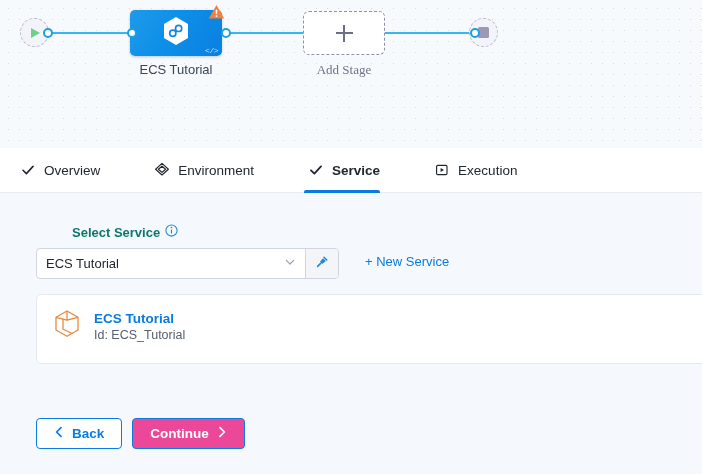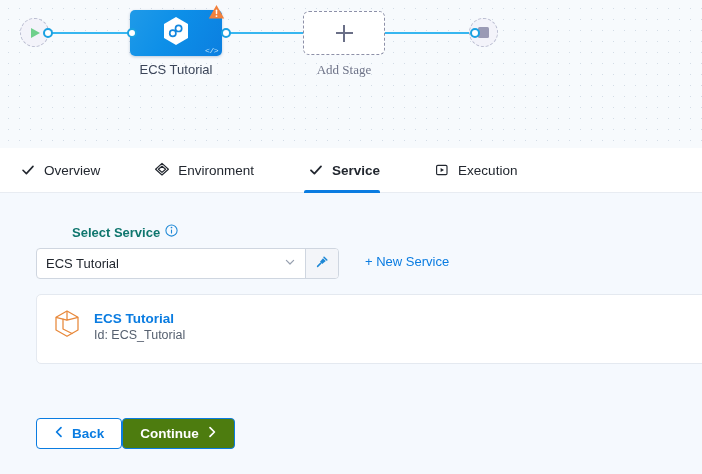--- a/index.html
+++ b/index.html
@@ -143,27 +143,27 @@
     background: #ffffff; border: 1px solid #e4e9f0; border-radius: 5px;
   }
   .svc-card {
     position: absolute; left: 16px; top: 14px;
     display: flex; align-items: center; gap: 13px;
   }
   .svc-text { display: flex; flex-direction: column; gap: 2px; }
   .svc-title { font-size: 13.5px; font-weight: bold; color: #0a7ce1; }
   .svc-id { font-size: 12.5px; color: #56606f; }
 
-  .btn-row { position: absolute; left: 36px; top: 225px; display: flex; gap: 0; }
+  .btn-row { position: absolute; left: 36px; top: 225px; display: flex; gap: 10px; }
   .btn {
     height: 31px; border-radius: 4px; font-size: 13.5px; font-weight: bold;
     display: flex; align-items: center; gap: 8px; padding: 0 17px; cursor: pointer;
   }
   .btn-back { background: #ffffff; border: 1px solid #0a7ce1; color: #0a7ce1; }
-  .btn-continue { background: #4d7c0f; border: 1px solid #0a7ce1; color: #ffffff; }
+  .btn-continue { background: #ec4899; border: 1px solid #0a7ce1; color: #ffffff; }
 </style>
 </head>
 <body>
 
 <div class="app">
 
   <div class="canvas">
 
     <div class="edge e1"></div>
     <div class="edge e2"></div>

